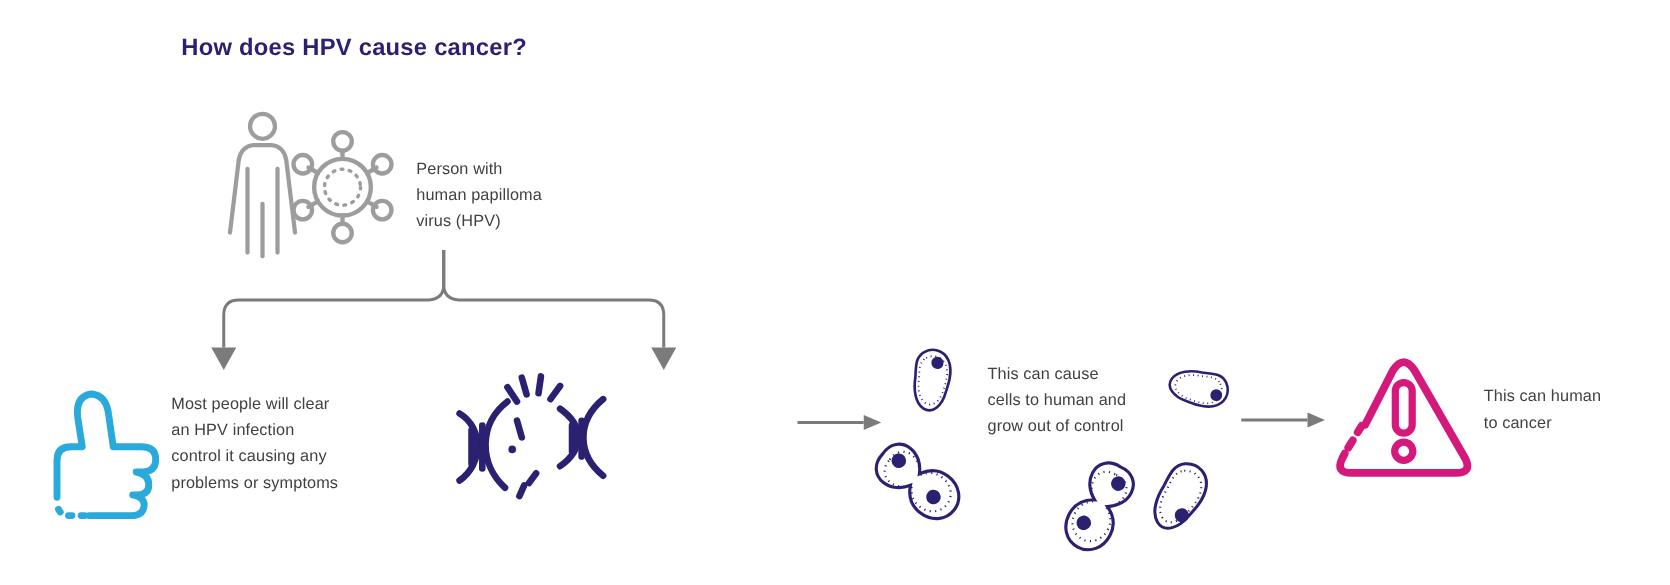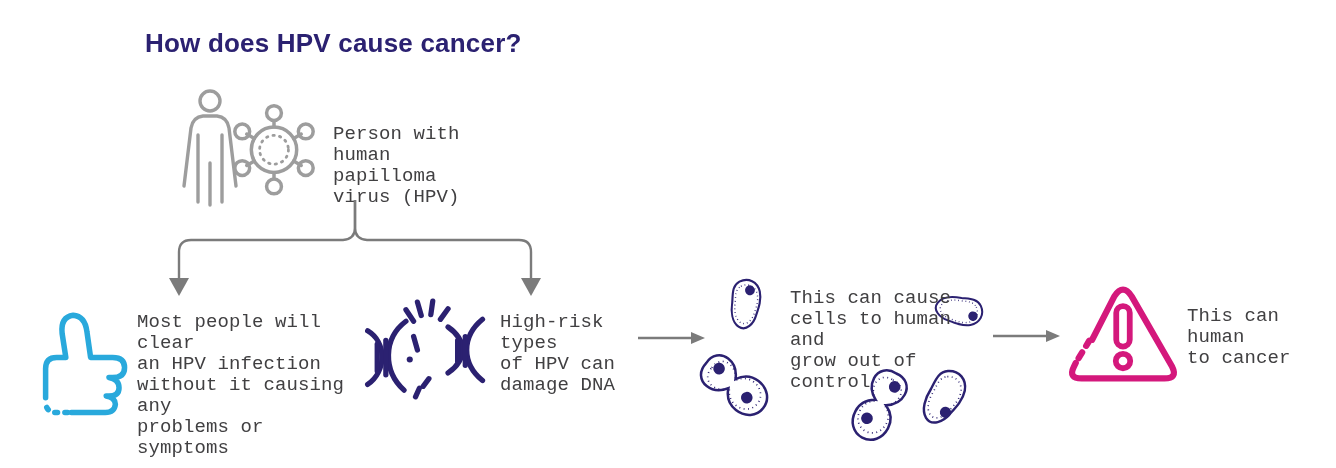--- a/index.html
+++ b/index.html
@@ -3,27 +3,27 @@
 <meta charset="utf-8">
 <style>
   html,body{margin:0;padding:0;background:#ffffff;}
   #canvas{
     position:relative;width:1336px;height:468px;background:#ffffff;overflow:hidden;
     font-family:"Liberation Sans","DejaVu Sans",sans-serif;
   }
   .abs{position:absolute;}
   #title{
     left:145px;top:28px;
-    font-size:26px;font-weight:600;letter-spacing:.2px;
+    font-size:19px;font-weight:600;letter-spacing:.2px;
     color:var(--title-navy);
   }
   .label{
     white-space:pre-line;
     color:var(--text-gray);
-    font-size:19px;line-height:21px;letter-spacing:.1px;font-family:Liberation Mono, monospace;
+    font-size:13px;line-height:21px;letter-spacing:.1px;
   }
   .icon-gray{color:var(--icon-gray);}
   .icon-navy{color:var(--icon-navy);}
   .icon-cyan{color:var(--accent-cyan);}
   .icon-pink{color:var(--accent-pink);}
   .arrow{color:var(--arrow-gray);}
   svg{display:block;overflow:visible;}
 </style>
 </head>
 <body>
@@ -76,21 +76,21 @@
 
   <svg class="abs icon-cyan" style="left:38px;top:306px" width="96" height="112" viewBox="0 0 104 122">
     <g fill="none" stroke="currentColor" stroke-width="6" stroke-linecap="round" stroke-linejoin="round">
       <path d="M8 100 L8 68 Q8 56 20 56 L30 56 L26 30 Q24 12 38 10 Q51 11 53 28 L57 56 L81 56 Q94 56 94 67 Q94 78 81 78 L77 78 Q88 80 88 89 Q88 98 77 98 L74 98 Q84 100 84 107 Q83 116 73 116 L36 116"></path>
       <path d="M32 116 L16 116 Q9 114 8 106" stroke-dasharray="3 8"></path>
     </g>
   </svg>
 
   <div class="abs label" style="left:137px;top:312px;width:210px">Most people will clear
 an HPV infection
-without it causing any
+control it causing any
 problems or symptoms</div>
 
   <svg class="abs icon-navy" style="left:360px;top:293px" width="134" height="112" viewBox="0 0 140 110">
     <g fill="none" stroke="currentColor" stroke-width="5.5" stroke-linecap="round">
       <path d="M8 36 C28 48 28 78 8 92"></path>
       <path d="M48 26 C24 44 24 78 46 98"></path>
       <path d="M18 50 L18 78"></path>
       <path d="M27 46 L27 82"></path>
       <path d="M56 26 L48 14"></path>
       <path d="M64 20 L60 6"></path>
@@ -100,23 +100,20 @@
       <circle cx="52" cy="66" r="3.2" fill="currentColor" stroke="none"></circle>
       <path d="M72 86 L66 94"></path>
       <path d="M62 96 L58 105"></path>
       <path d="M92 32 C112 46 112 66 92 80"></path>
       <path d="M128 24 C106 42 106 70 128 88"></path>
       <path d="M102 46 L102 68"></path>
       <path d="M110 42 L110 72"></path>
     </g>
   </svg>
 
-  <div class="abs label" style="left:500px;top:312px;width:150px">High-risk types
-of HPV can
-damage DNA</div>
 
   <svg class="abs arrow" style="left:638px;top:330px" width="68" height="16" viewBox="0 0 68 16">
     <line x1="0" y1="8" x2="53" y2="8" stroke="currentColor" stroke-width="2.4"></line>
     <polygon points="53,2 53,14 67,8" fill="currentColor"></polygon>
   </svg>
 
   <div class="abs" style="left:690px;top:272px;width:300px;height:180px">
 
     <svg class="abs icon-navy" style="left:32px;top:6px;transform:rotate(-18deg)" width="50" height="54" viewBox="0 0 48 66">
       <path d="M24 3 C36 1 45 10 44 22 C43 32 37 40 31 48 C25 57 13 64 6 55 C0 47 3 34 8 24 C12 14 14 5 24 3 Z" fill="#ffffff" stroke="currentColor" stroke-width="2.6"></path>

